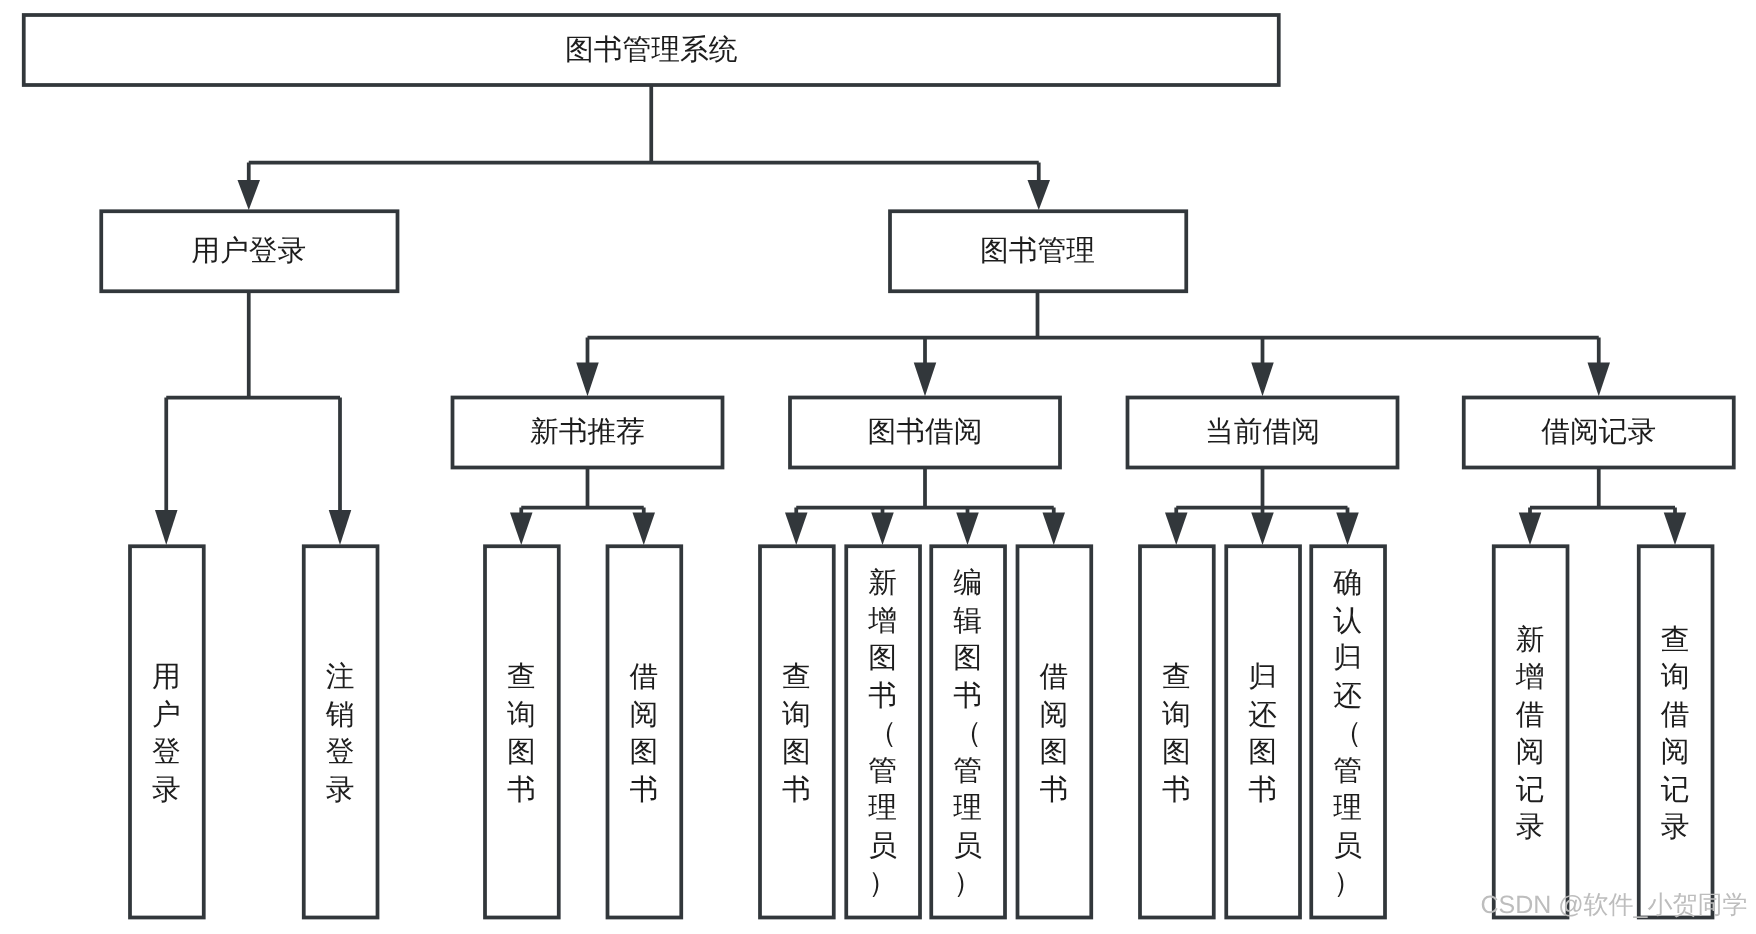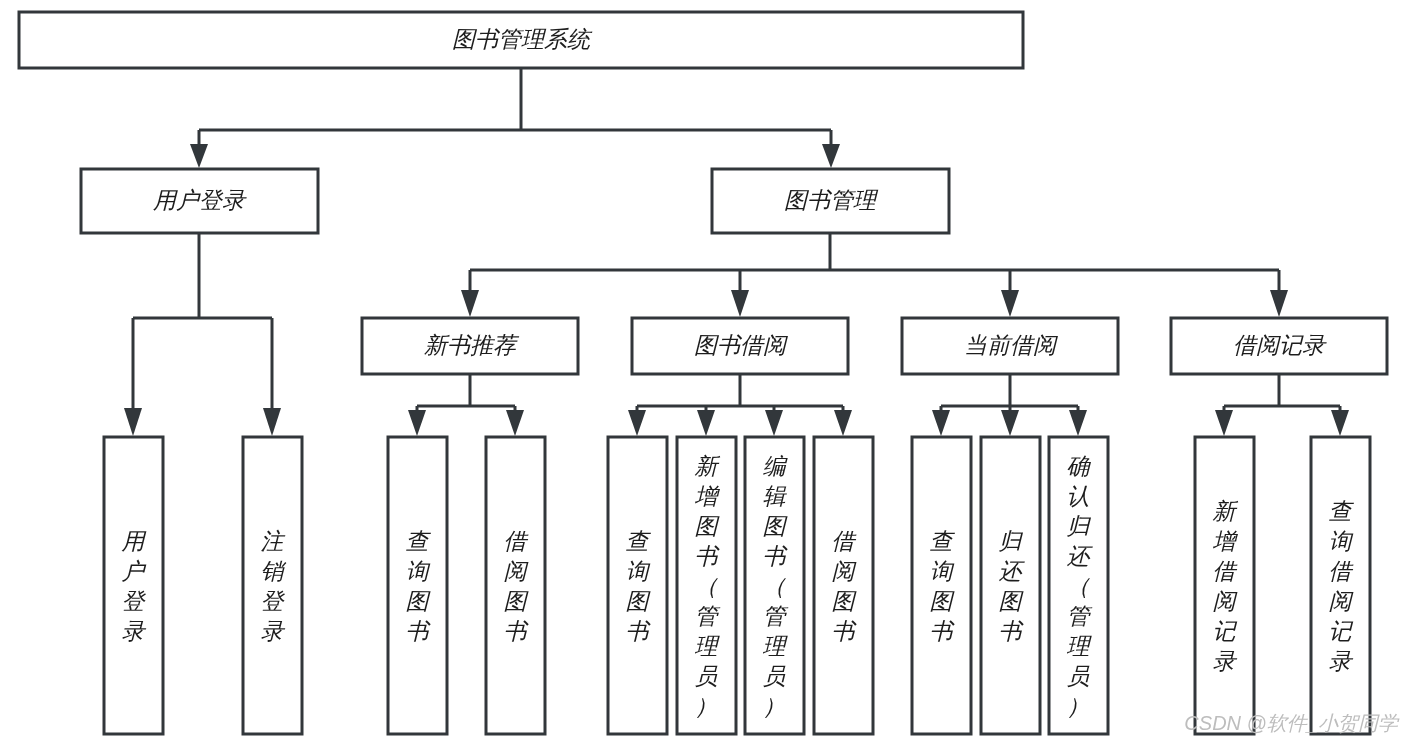--- a/index.html
+++ b/index.html
@@ -13,21 +13,20 @@
     font-family: "Liberation Sans", "DejaVu Sans", sans-serif;
     overflow: hidden;
     position: relative;
   }
   #diagram-root {
     position: absolute;
     left: 0;
     top: 0;
     width: 1405px;
     height: 747px;
-    font-style: italic;
   }
   svg.flow {
     display: block;
     width: 1405px;
     height: 747px;
   }
   .node-box {
     fill: #ffffff;
     stroke: #32373b;
     stroke-width: 3;

